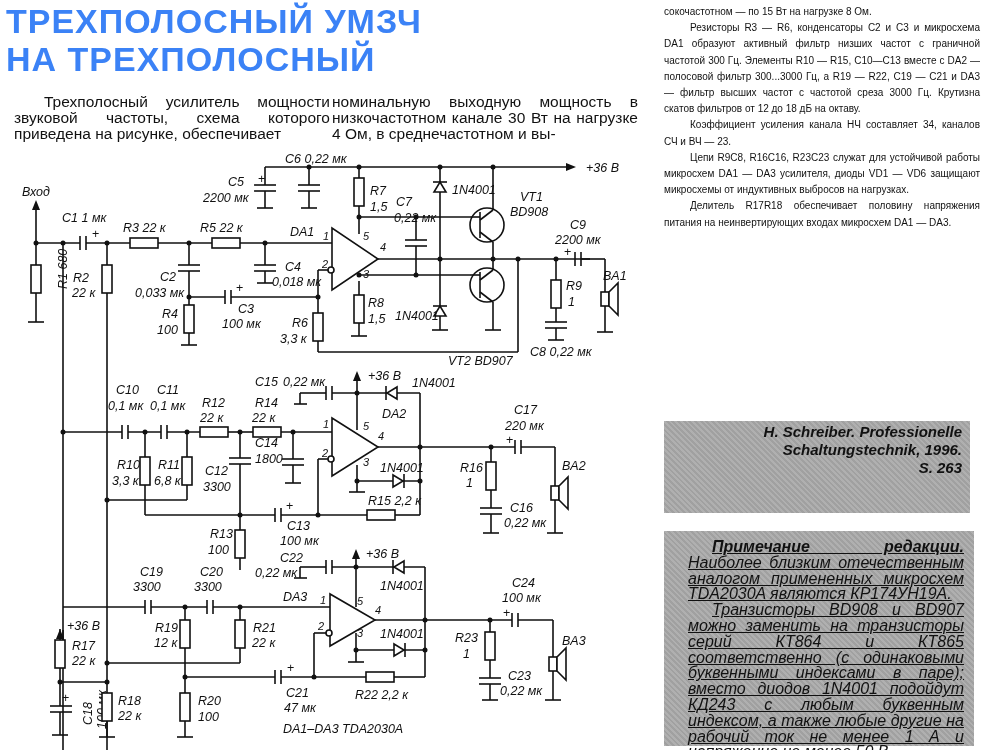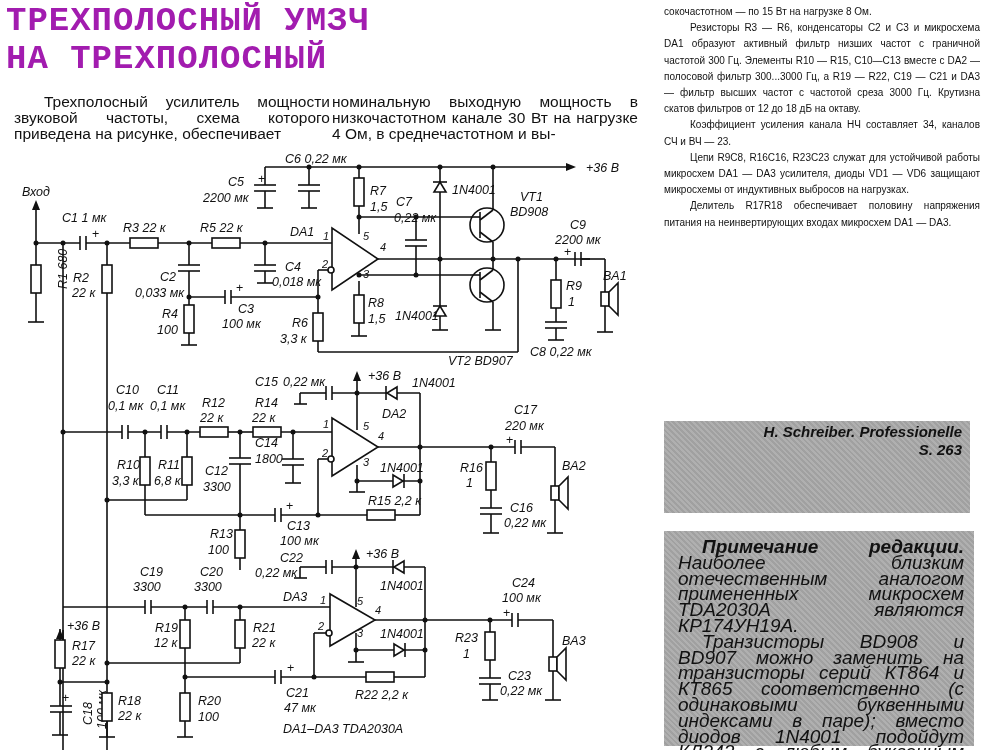--- a/index.html
+++ b/index.html
@@ -1,27 +1,27 @@
 <!DOCTYPE html>
 <html><head>
 <meta charset="utf-8">
 <style>
   html, body { margin:0; padding:0; }
   body { width:1000px; height:750px; background:#fff; position:relative; overflow:hidden; font-family:"Liberation Sans", sans-serif; color:#111; }
-  .title { position:absolute; left:6px; top:2px; font-family:Liberation Mono, monospace; font-weight:bold; font-size:34px; line-height:38px; letter-spacing:1px; color:#a21caf; }
+  .title { position:absolute; left:6px; top:2px; font-family:Liberation Sans, sans-serif; font-weight:bold; font-size:34px; line-height:38px; letter-spacing:1px; color:#3b82f6; }
   .intro { position:absolute; top:94px; font-size:15.5px; line-height:16px; text-align:justify;margin-left:8px; }
   .intro.c1 { left:6px; width:316px; text-indent:30px; }
   .intro.c2 { left:324px; width:306px; }
   .right { position:absolute; left:664px; top:4px; width:316px; font-size:10px; line-height:16.2px; }
   .right p { margin:0; text-align:justify; }
   .right p.ind { text-indent:26px; }
   .box { position:absolute; left:664px; width:306px; background:#a9a9a9; background-image:repeating-linear-gradient(45deg, rgba(255,255,255,0.08) 0 2px, rgba(0,0,0,0.05) 2px 4px); }
   .box.ref { top:421px; height:90px; font-style:italic; font-weight:bold; font-size:15px; line-height:18px; text-align:right; padding-top:2px; }
   .box.ref div { padding:0 8px; }
-  .box.note { top:531px; height:215px; font-style:italic; font-size:19px; line-height:15.8px; padding:8px 10px 0 14px; box-sizing:border-box; width:310px; }
+  .box.note { top:531px; height:215px; font-style:italic; font-size:16px; line-height:15.8px; padding:8px 10px 0 24px; box-sizing:border-box; width:310px;text-decoration:underline; }
   .box.note p { margin:0; text-align:justify; text-indent:24px; }
   .box.note b { font-weight:bold; }
   svg.schem { position:absolute; left:0; top:150px; width:660px; height:600px; }
   svg text { font-family:"Liberation Sans", sans-serif; font-style:italic; font-size:12.5px; fill:#111; }
   .w { stroke:#111; stroke-width:1.6; fill:none; }
   .rb { stroke:#111; stroke-width:1.6; fill:#fff; }
   .dot { fill:#111; }
 </style>
 </head>
 <body>
@@ -37,20 +37,21 @@
 <div class="right">
   <p>сокочастотном — по 15 Вт на нагрузке 8 Ом.</p>
   <p class="ind">Резисторы R3 — R6, конденсаторы C2 и C3 и микросхема DA1 образуют активный фильтр низших частот с граничной частотой 300 Гц. Элементы R10 — R15, C10—C13 вместе с DA2 — полосовой фильтр 300...3000 Гц, а R19 — R22, C19 — C21 и DA3 — фильтр высших частот с частотой среза 3000 Гц. Крутизна скатов фильтров от 12 до 18 дБ на октаву.</p>
   <p class="ind">Коэффициент усиления канала НЧ составляет 34, каналов СЧ и ВЧ — 23.</p>
   <p class="ind">Цепи R9C8, R16C16, R23C23 служат для устойчивой работы микросхем DA1 — DA3 усилителя, диоды VD1 — VD6 защищают микросхемы от индуктивных выбросов на нагрузках.</p>
   <p class="ind">Делитель R17R18 обеспечивает половину напряжения питания на неинвертирующих входах микросхем DA1 — DA3.</p>
 </div>
 
 <div class="box ref">
   <div>H. Schreiber. Professionelle</div>
+  <div>Schaltungstechnik, 1996.</div>
   <div>S. 263</div>
 </div>
 
 <div class="box note">
   <p><b>Примечание редакции.</b><span> Наиболее близким отечественным аналогом примененных микросхем TDA2030A являются КР174УН19А.</span></p>
   <p>Транзисторы BD908 и BD907 можно заменить на транзисторы серий КТ864 и КТ865 соответственно (с одинаковыми буквенными индексами в паре); вместо диодов 1N4001 подойдут КД243 с любым буквенным индексом, а также любые другие на рабочий ток не менее 1 А и напряжение не менее 50 В.</p>
 </div>
 
 <svg class="schem" viewBox="0 150 660 600">
 

